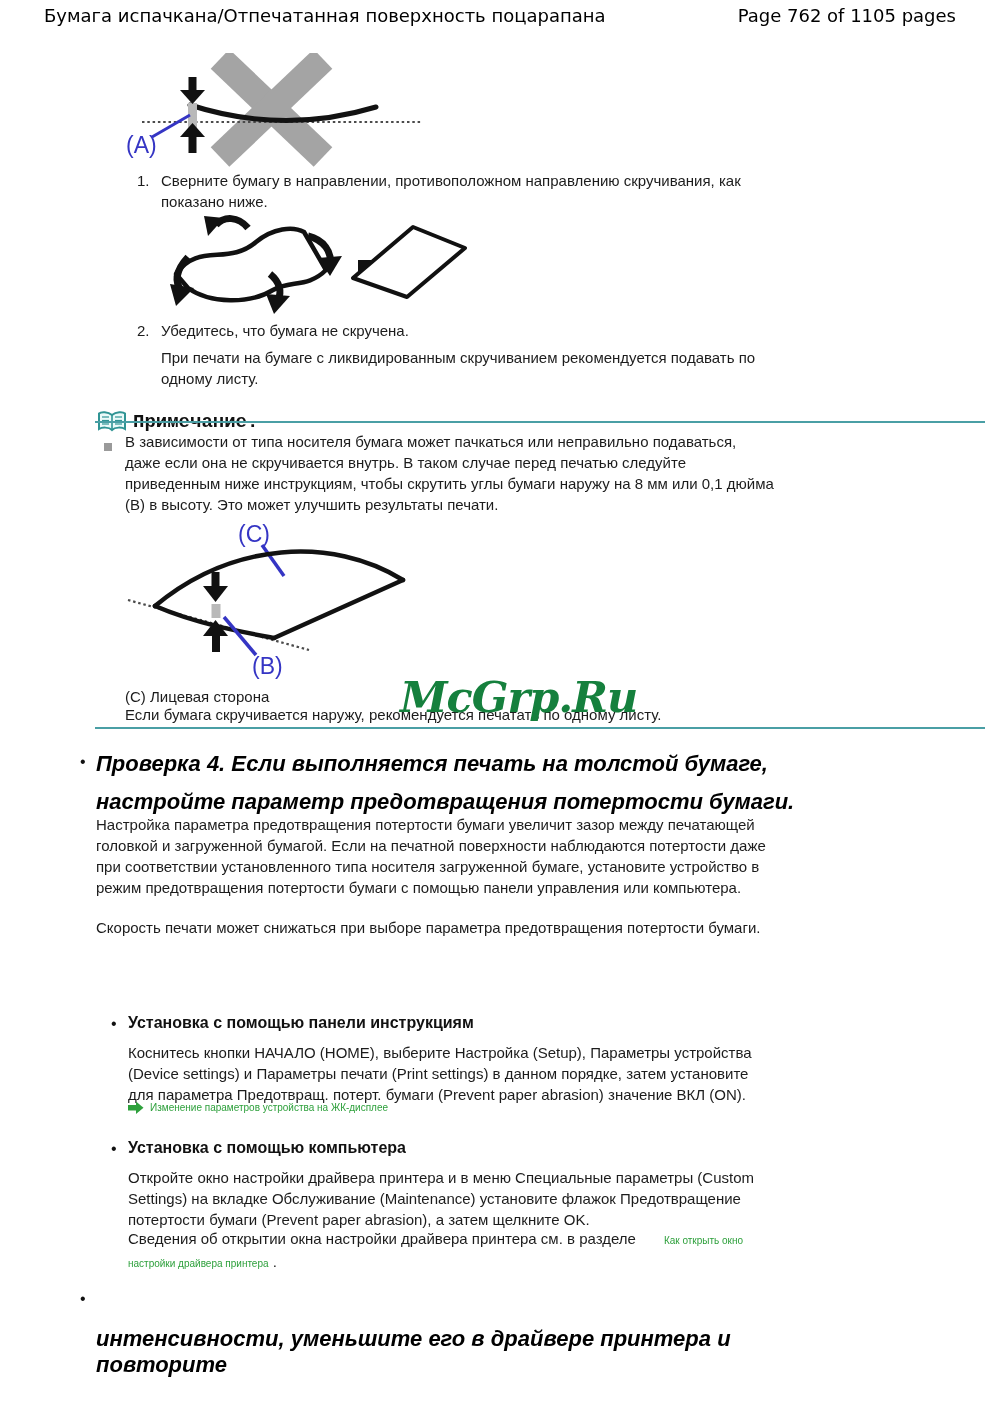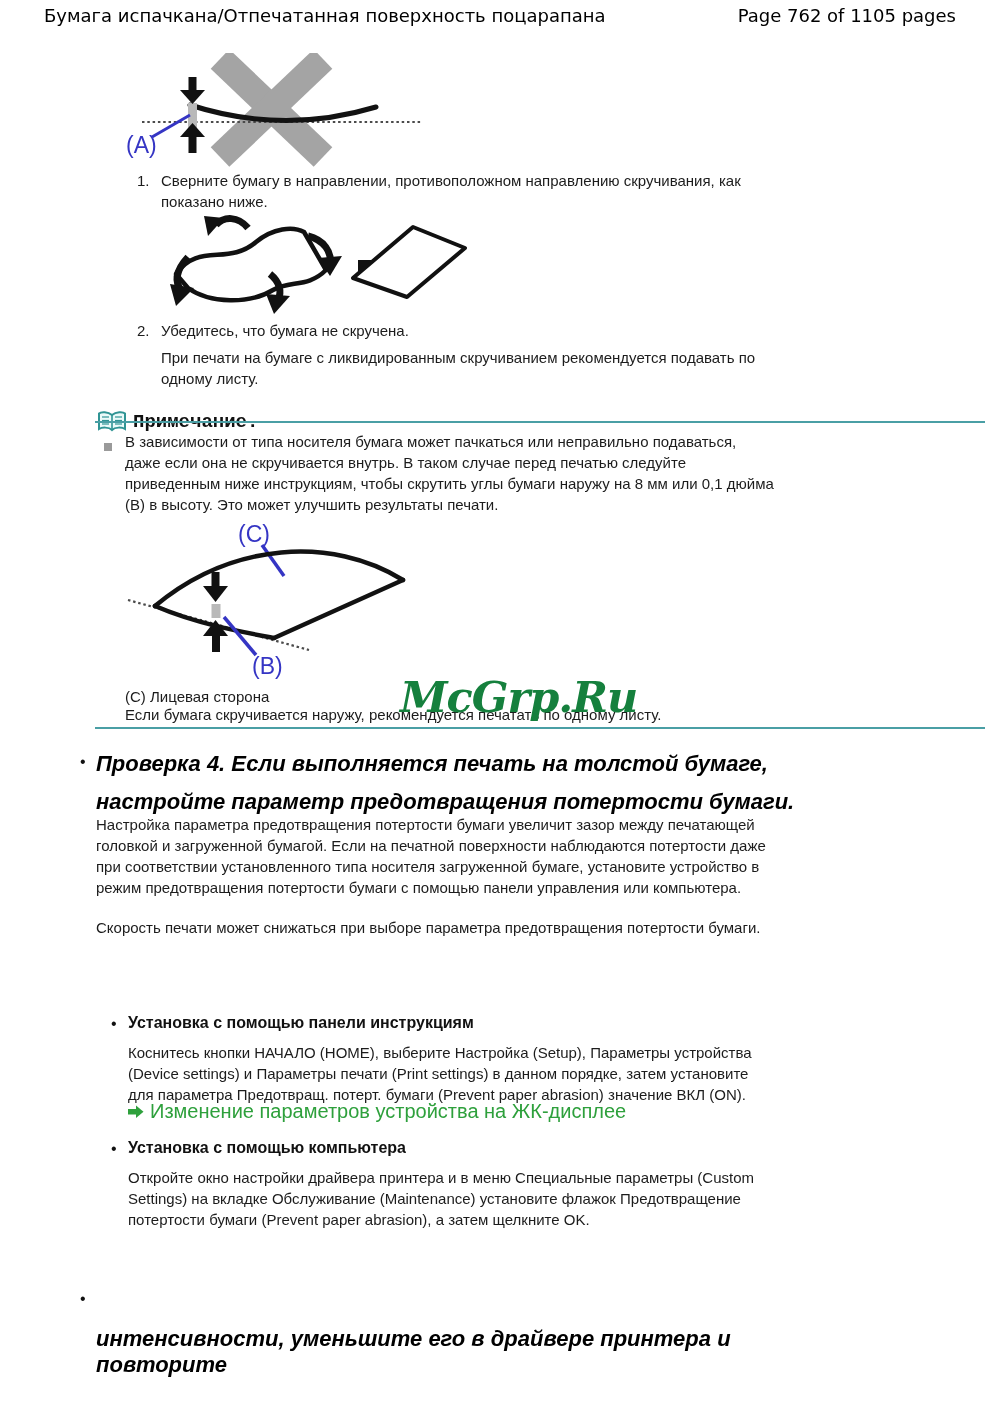--- a/index.html
+++ b/index.html
@@ -14,21 +14,21 @@
   .step .num{width:24px;flex:none;}
   .body-txt{font-size:15px;line-height:21px;}
   
   .note-title{display:flex;align-items:center;gap:6px;font-size:19px;font-weight:bold;color:#111;}
   .tealline{height:2px;background:#4a9fa5;}
   .sq{width:8px;height:8px;background:#9a9a9a;display:inline-block;}
   
   .chk{font-size:22px;font-weight:bold;color:#000000;font-style:italic;}
   .bullet{position:absolute;font-size:16px;color:#111;}
   .subhead{font-size:16px;font-weight:bold;color:#111;}
-  .greenlink{color:#2ea03c;font-size:20px;cursor:pointer;}
+  .greenlink{color:#2ea03c;font-size:10px;cursor:pointer;}
   .linkrow{display:flex;align-items:center;gap:6px;}
   .blue{fill:#3535c4;}
   .wm{font-family:"DejaVu Serif",serif;font-style:italic;font-weight:bold;
       font-size:43px;color:#15803d;letter-spacing:-1px;}
 </style>
 </head>
 <body>
 
 <div class="page">
 
@@ -130,17 +130,21 @@
     <svg width="16" height="15" viewBox="0 0 16 15">
       <rect x="0" y="5" width="8" height="5.5" fill="#2ea03c"></rect>
       <polygon points="8,1.5 8,14 15.5,7.7" fill="#2ea03c"></polygon>
     </svg>
     <span class="greenlink">Изменение параметров устройства на ЖК-дисплее</span>
   </div>
 
   <span class="bullet" style="top:1140px;left:111px;">•</span>
   <div class="abs subhead" style="top:1139px;left:128px;">Установка с помощью компьютера</div>
   <div class="abs body-txt" style="top:1167px;left:128px;width:628px;">Откройте окно настройки драйвера принтера и в меню Специальные параметры (Custom Settings) на вкладке Обслуживание (Maintenance) установите флажок Предотвращение потертости бумаги (Prevent paper abrasion), а затем щелкните OK.</div>
+  <div class="abs body-txt" style="top:1228px;left:128px;width:660px;">
+    <span>Сведения об открытии окна настройки драйвера принтера см. в разделе</span><span class="greenlink" style="margin-left:28px;">Как открыть окно настройки драйвера принтера</span>
+    <span>.</span>
+  </div>
 
   <span class="bullet" style="top:1290px;left:80px;">•</span>
   <div class="abs chk" style="top:1326px;left:96px;width:720px;">интенсивности, уменьшите его в драйвере принтера и повторите</div>
 
 </div>
 
 </body></html>

